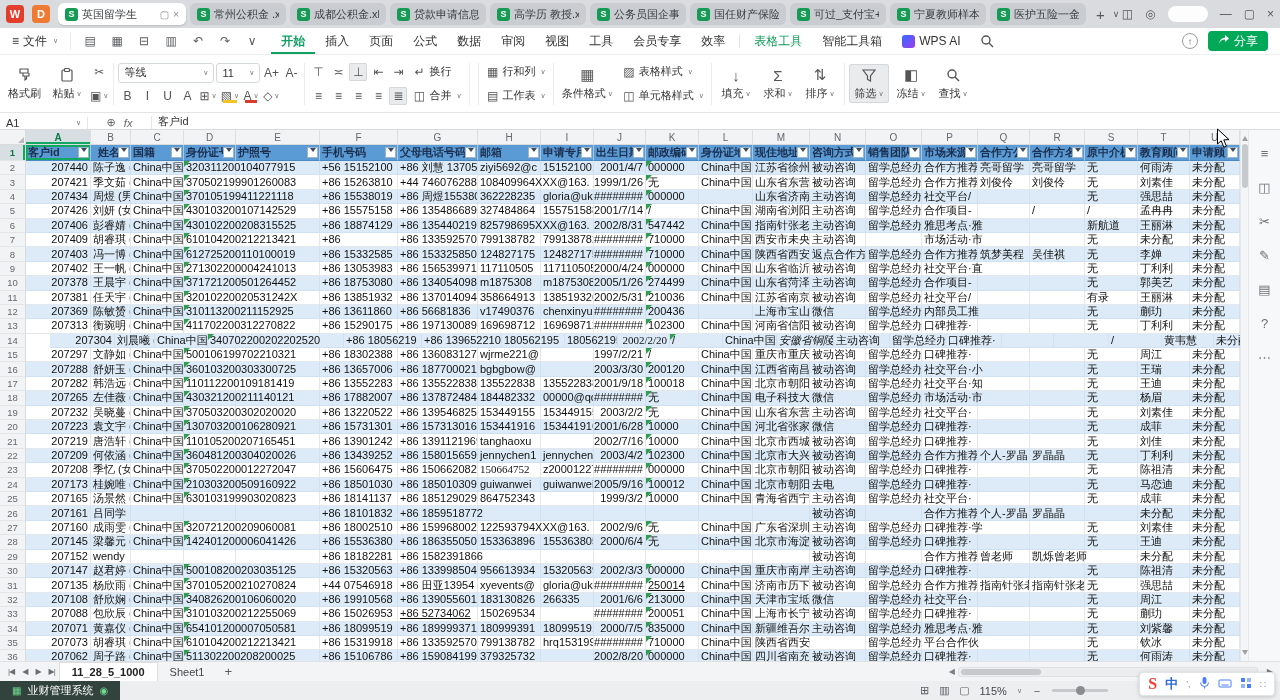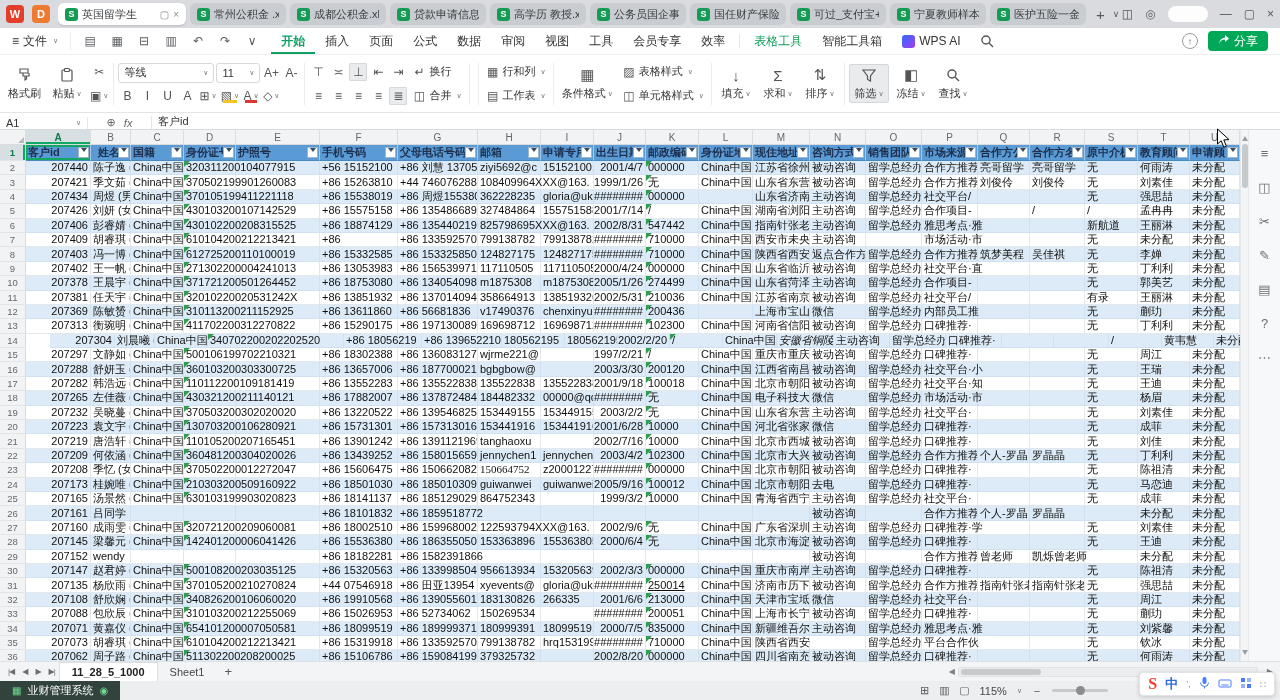--- a/index.html
+++ b/index.html
@@ -1345,21 +1345,21 @@
         </div>
         <div class="gcell" style="width: 80px;">
           <span class="ctext">+86 13965221001</span>
         </div>
         <div class="gcell" style="width: 63px;">
           <span class="ctext">180562195</span>
         </div>
         <div class="gcell" style="width: 53px;">
           <span class="ctext">180562195</span>
         </div>
-        <div class="gcell ar" style="width: 52px;">
+        <div class="gcell ar" style="width: 52px; font-family: Liberation Serif, serif;">
           <span class="ctext">2002/2/20</span>
         </div>
         <div class="gcell tri" style="width: 53px;">
           <span class="ctext">/</span>
         </div>
         <div class="gcell" style="width: 54px;">
           <span class="ctext">China中国</span>
         </div>
         <div class="gcell" style="width: 57px; font-style: italic;">
           <span class="ctext">安徽省铜陵</span>
@@ -2590,21 +2590,21 @@
         </div>
         <div class="gcell ovf tri" style="width: 52px;">
           <span class="ctext">310103200212255069</span>
         </div>
         <div class="gcell" style="width: 84px;">
           <span class="ctext"></span>
         </div>
         <div class="gcell" style="width: 78px;">
           <span class="ctext">+86 15026953</span>
         </div>
-        <div class="gcell" style="width: 80px;">
+        <div class="gcell" style="width: 80px; text-decoration: underline;">
           <span class="ctext">+86 52734062</span>
         </div>
         <div class="gcell ovf" style="width: 63px;">
           <span class="ctext">150269534</span>
         </div>
         <div class="gcell" style="width: 53px;">
           <span class="ctext"></span>
         </div>
         <div class="gcell ar" style="width: 52px;">
           <span class="ctext">########</span>

